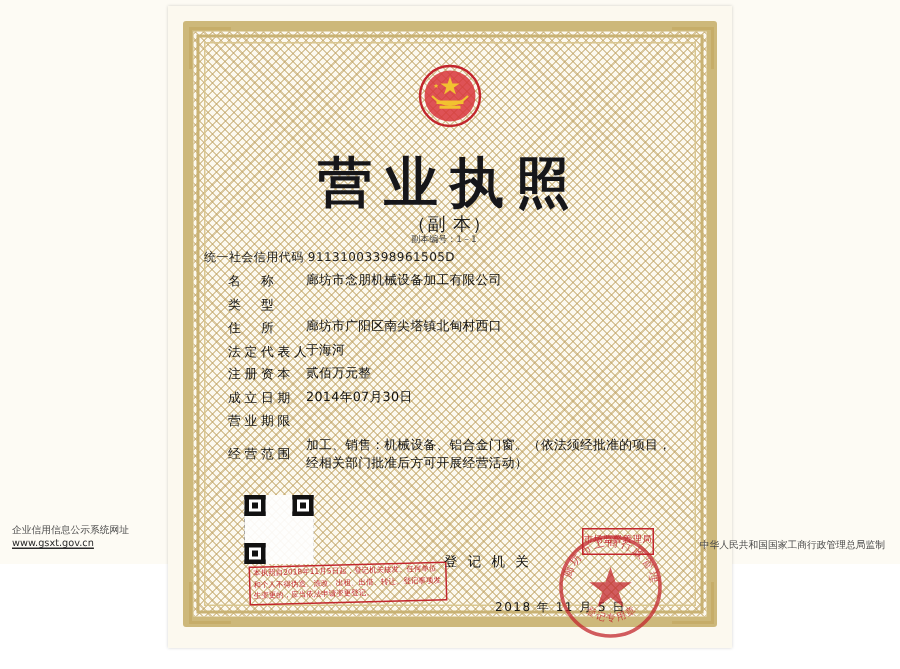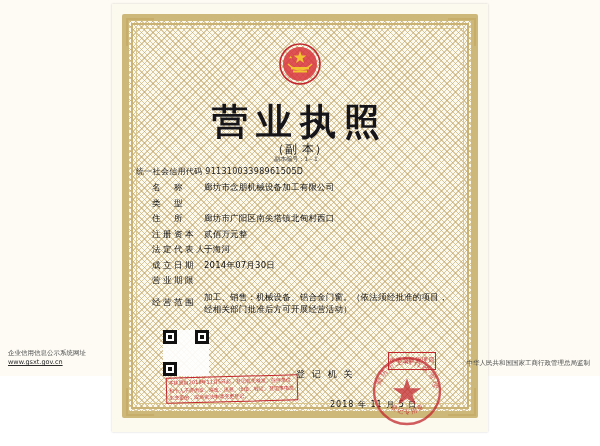--- a/index.html
+++ b/index.html
@@ -148,20 +148,21 @@
   }
   .row .value {
     flex: 1;
     font-size: 8.5px;
     color: #111111;
     line-height: 1.35;
     letter-spacing: 0.2px;
   }
   .row.scope .value {
     line-height: 1.5;
+    font-family: Liberation Mono, monospace;
   }
 
   
   .qr {
     position: absolute;
     left: 163px;
     top: 330px;
     width: 46px;
     height: 46px;
     background-image:
@@ -313,26 +314,26 @@
       <div class="value">廊坊市念朋机械设备加工有限公司</div>
     </div>
     <div class="row">
       <div class="label">类　型</div>
     </div>
     <div class="row">
       <div class="label">住　所</div>
       <div class="value">廊坊市广阳区南尖塔镇北甸村西口</div>
     </div>
     <div class="row">
+      <div class="label">法定代表人</div>
+      <div class="value">于海河</div>
+    </div>
+    <div class="row">
       <div class="label">注册资本</div>
       <div class="value">贰佰万元整</div>
-    </div>
-    <div class="row">
-      <div class="label">法定代表人</div>
-      <div class="value">于海河</div>
     </div>
     <div class="row">
       <div class="label">成立日期</div>
       <div class="value">2014年07月30日</div>
     </div>
     <div class="row">
       <div class="label">营业期限</div>
       <div class="value"></div>
     </div>
     <div class="row scope">

